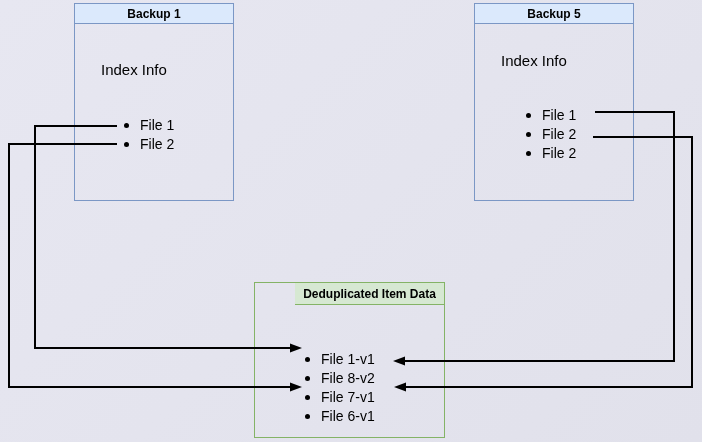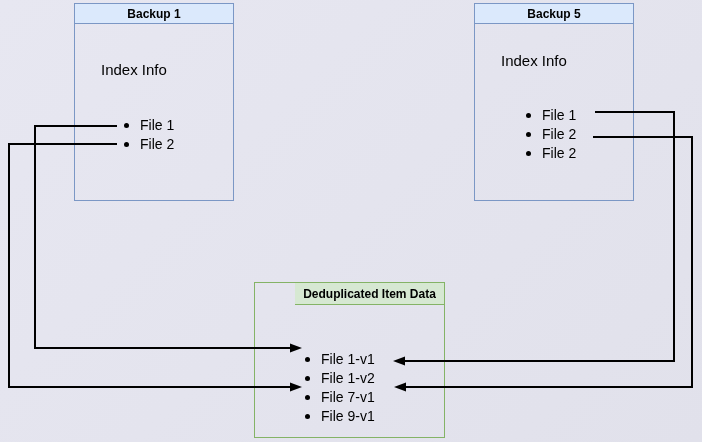--- a/index.html
+++ b/index.html
@@ -128,23 +128,23 @@
       <li>File 1</li>
       <li>File 2</li>
       <li>File 2</li>
     </ul>
   </div>
 
   <div class="box green" id="dedup">
     <div class="box-header">Deduplicated Item Data</div>
     <ul class="file-list">
       <li>File 1-v1</li>
-      <li>File 1-v2</li>
+      <li>File 8-v2</li>
       <li>File 7-v1</li>
-      <li>File 9-v1</li>
+      <li>File 6-v1</li>
     </ul>
   </div>
 
   <svg class="arrows" viewBox="0 0 702 442" xmlns="http://www.w3.org/2000/svg">
 
     <g>
       <polyline points="117,126 35,126 35,348 291,348"></polyline>
       <polygon points="302,348 290,343.5 290,352.5"></polygon>
     </g>
 

